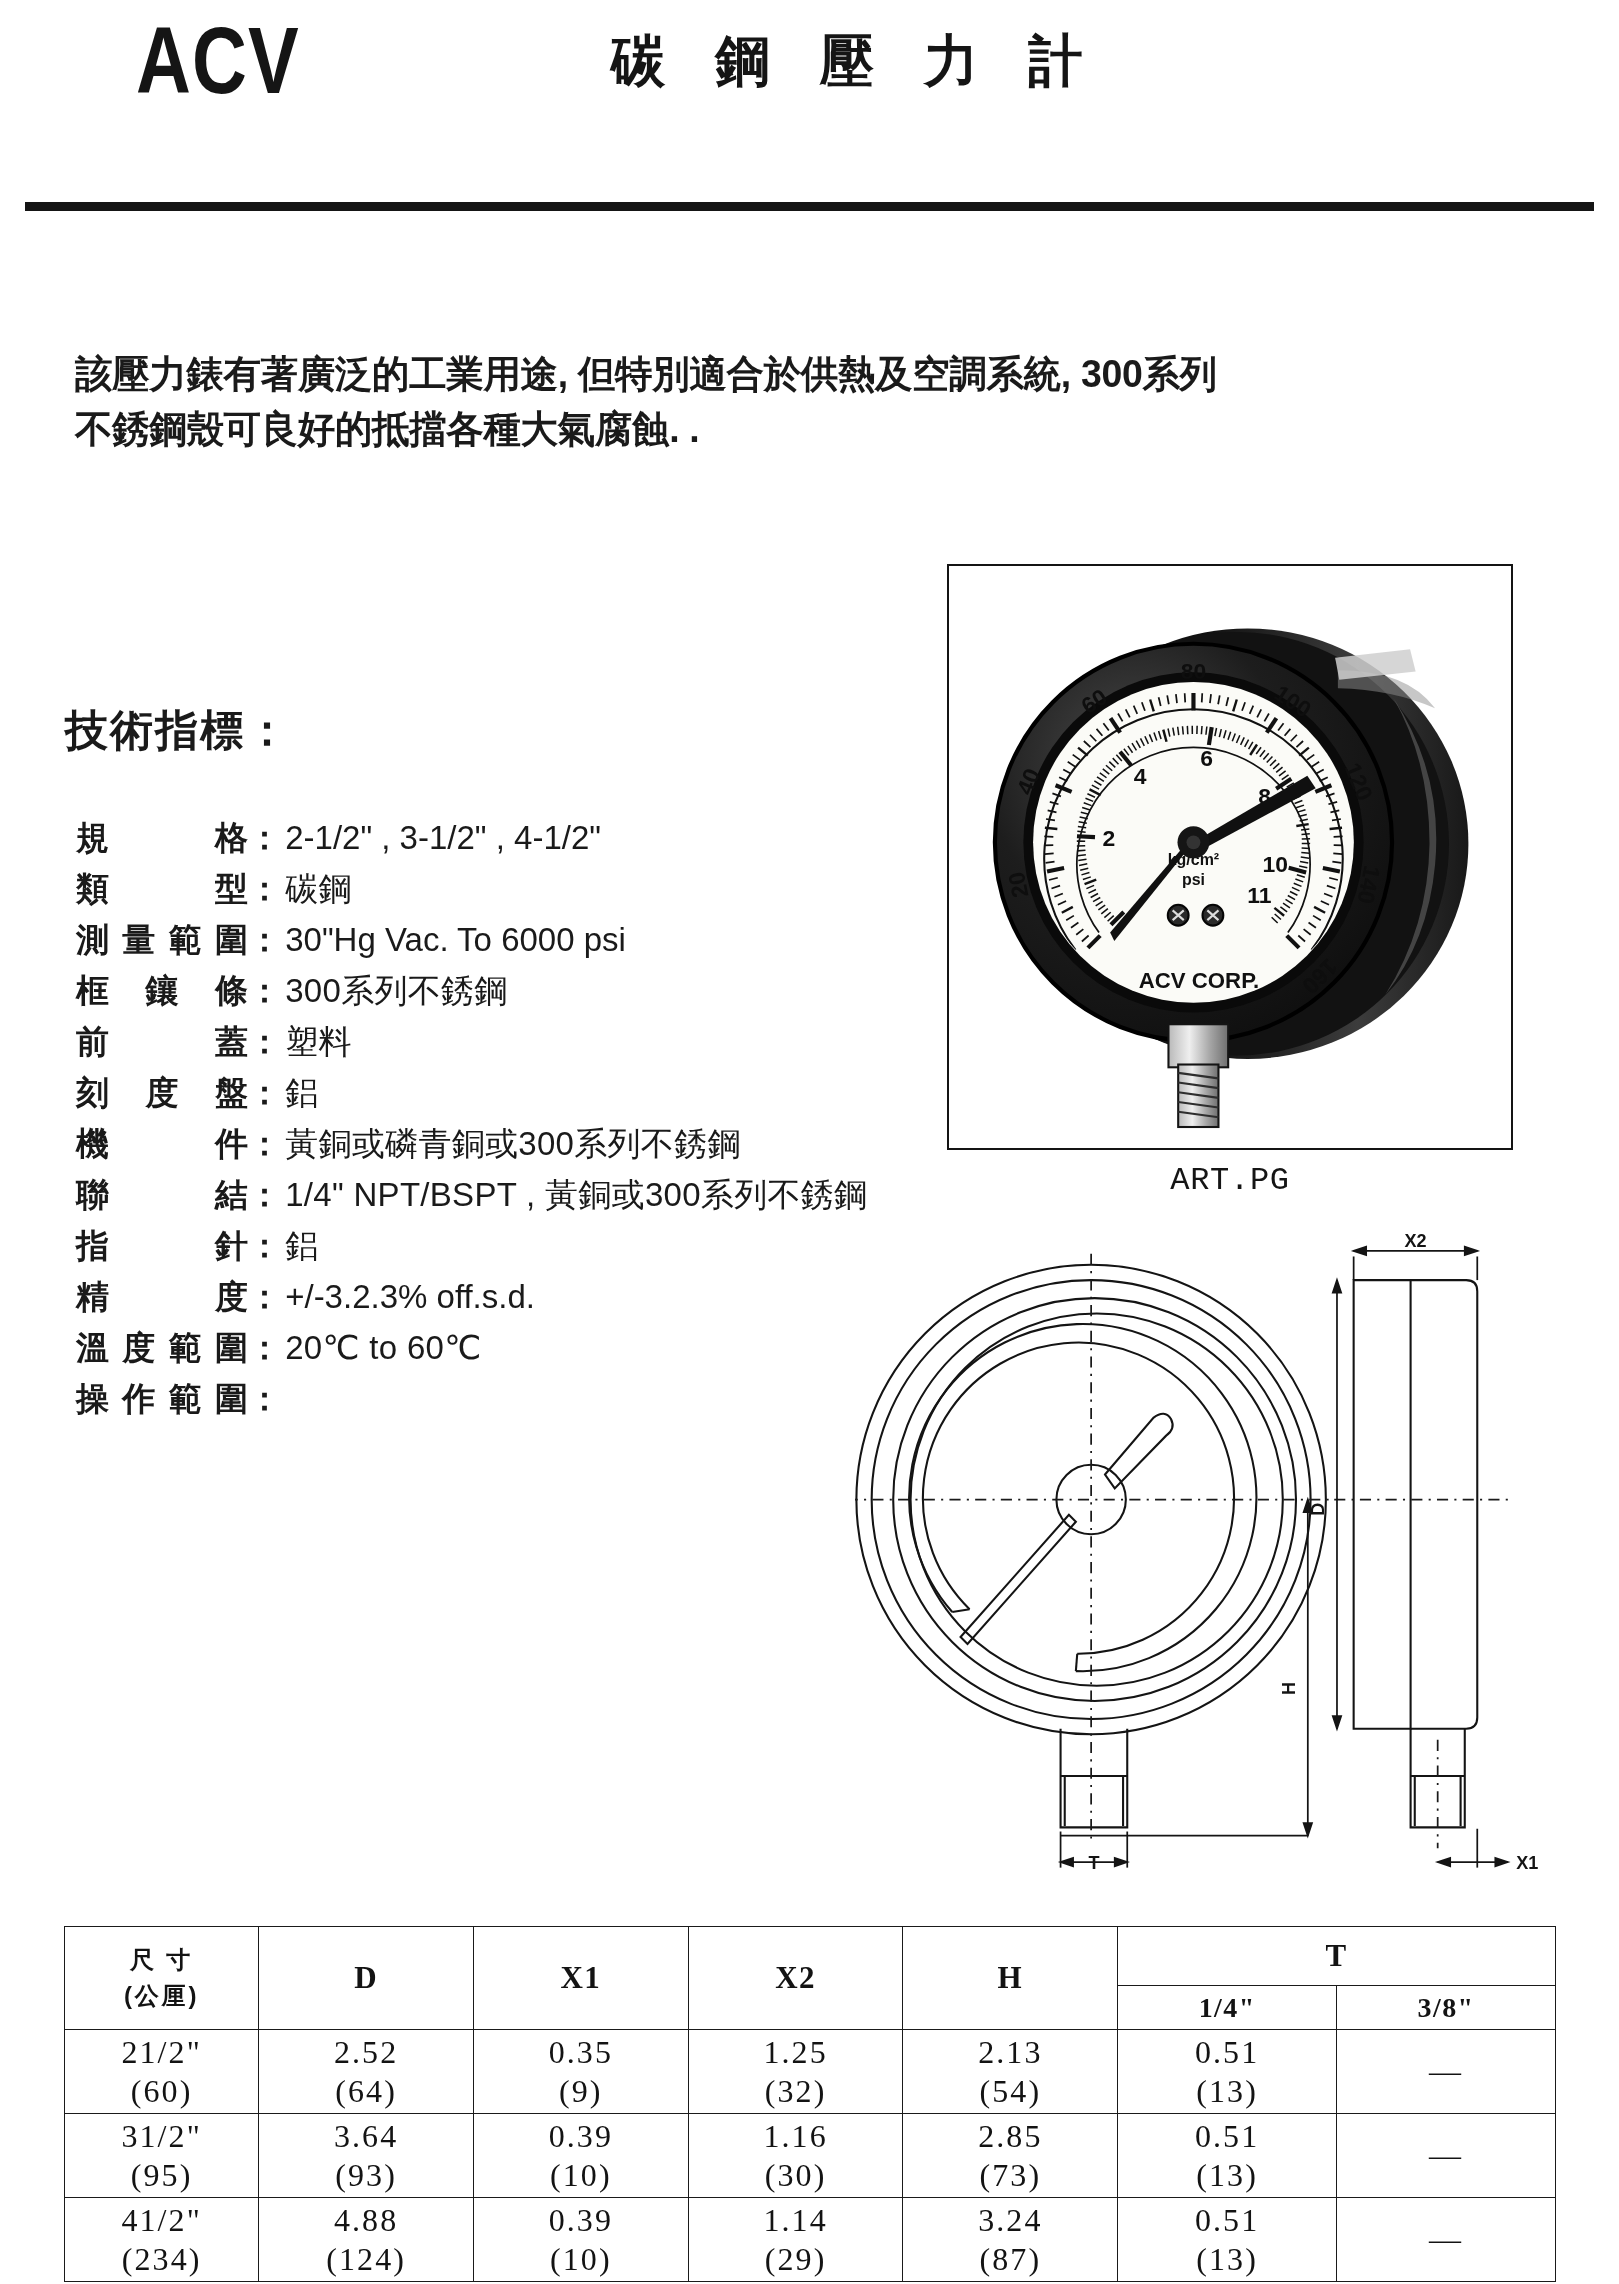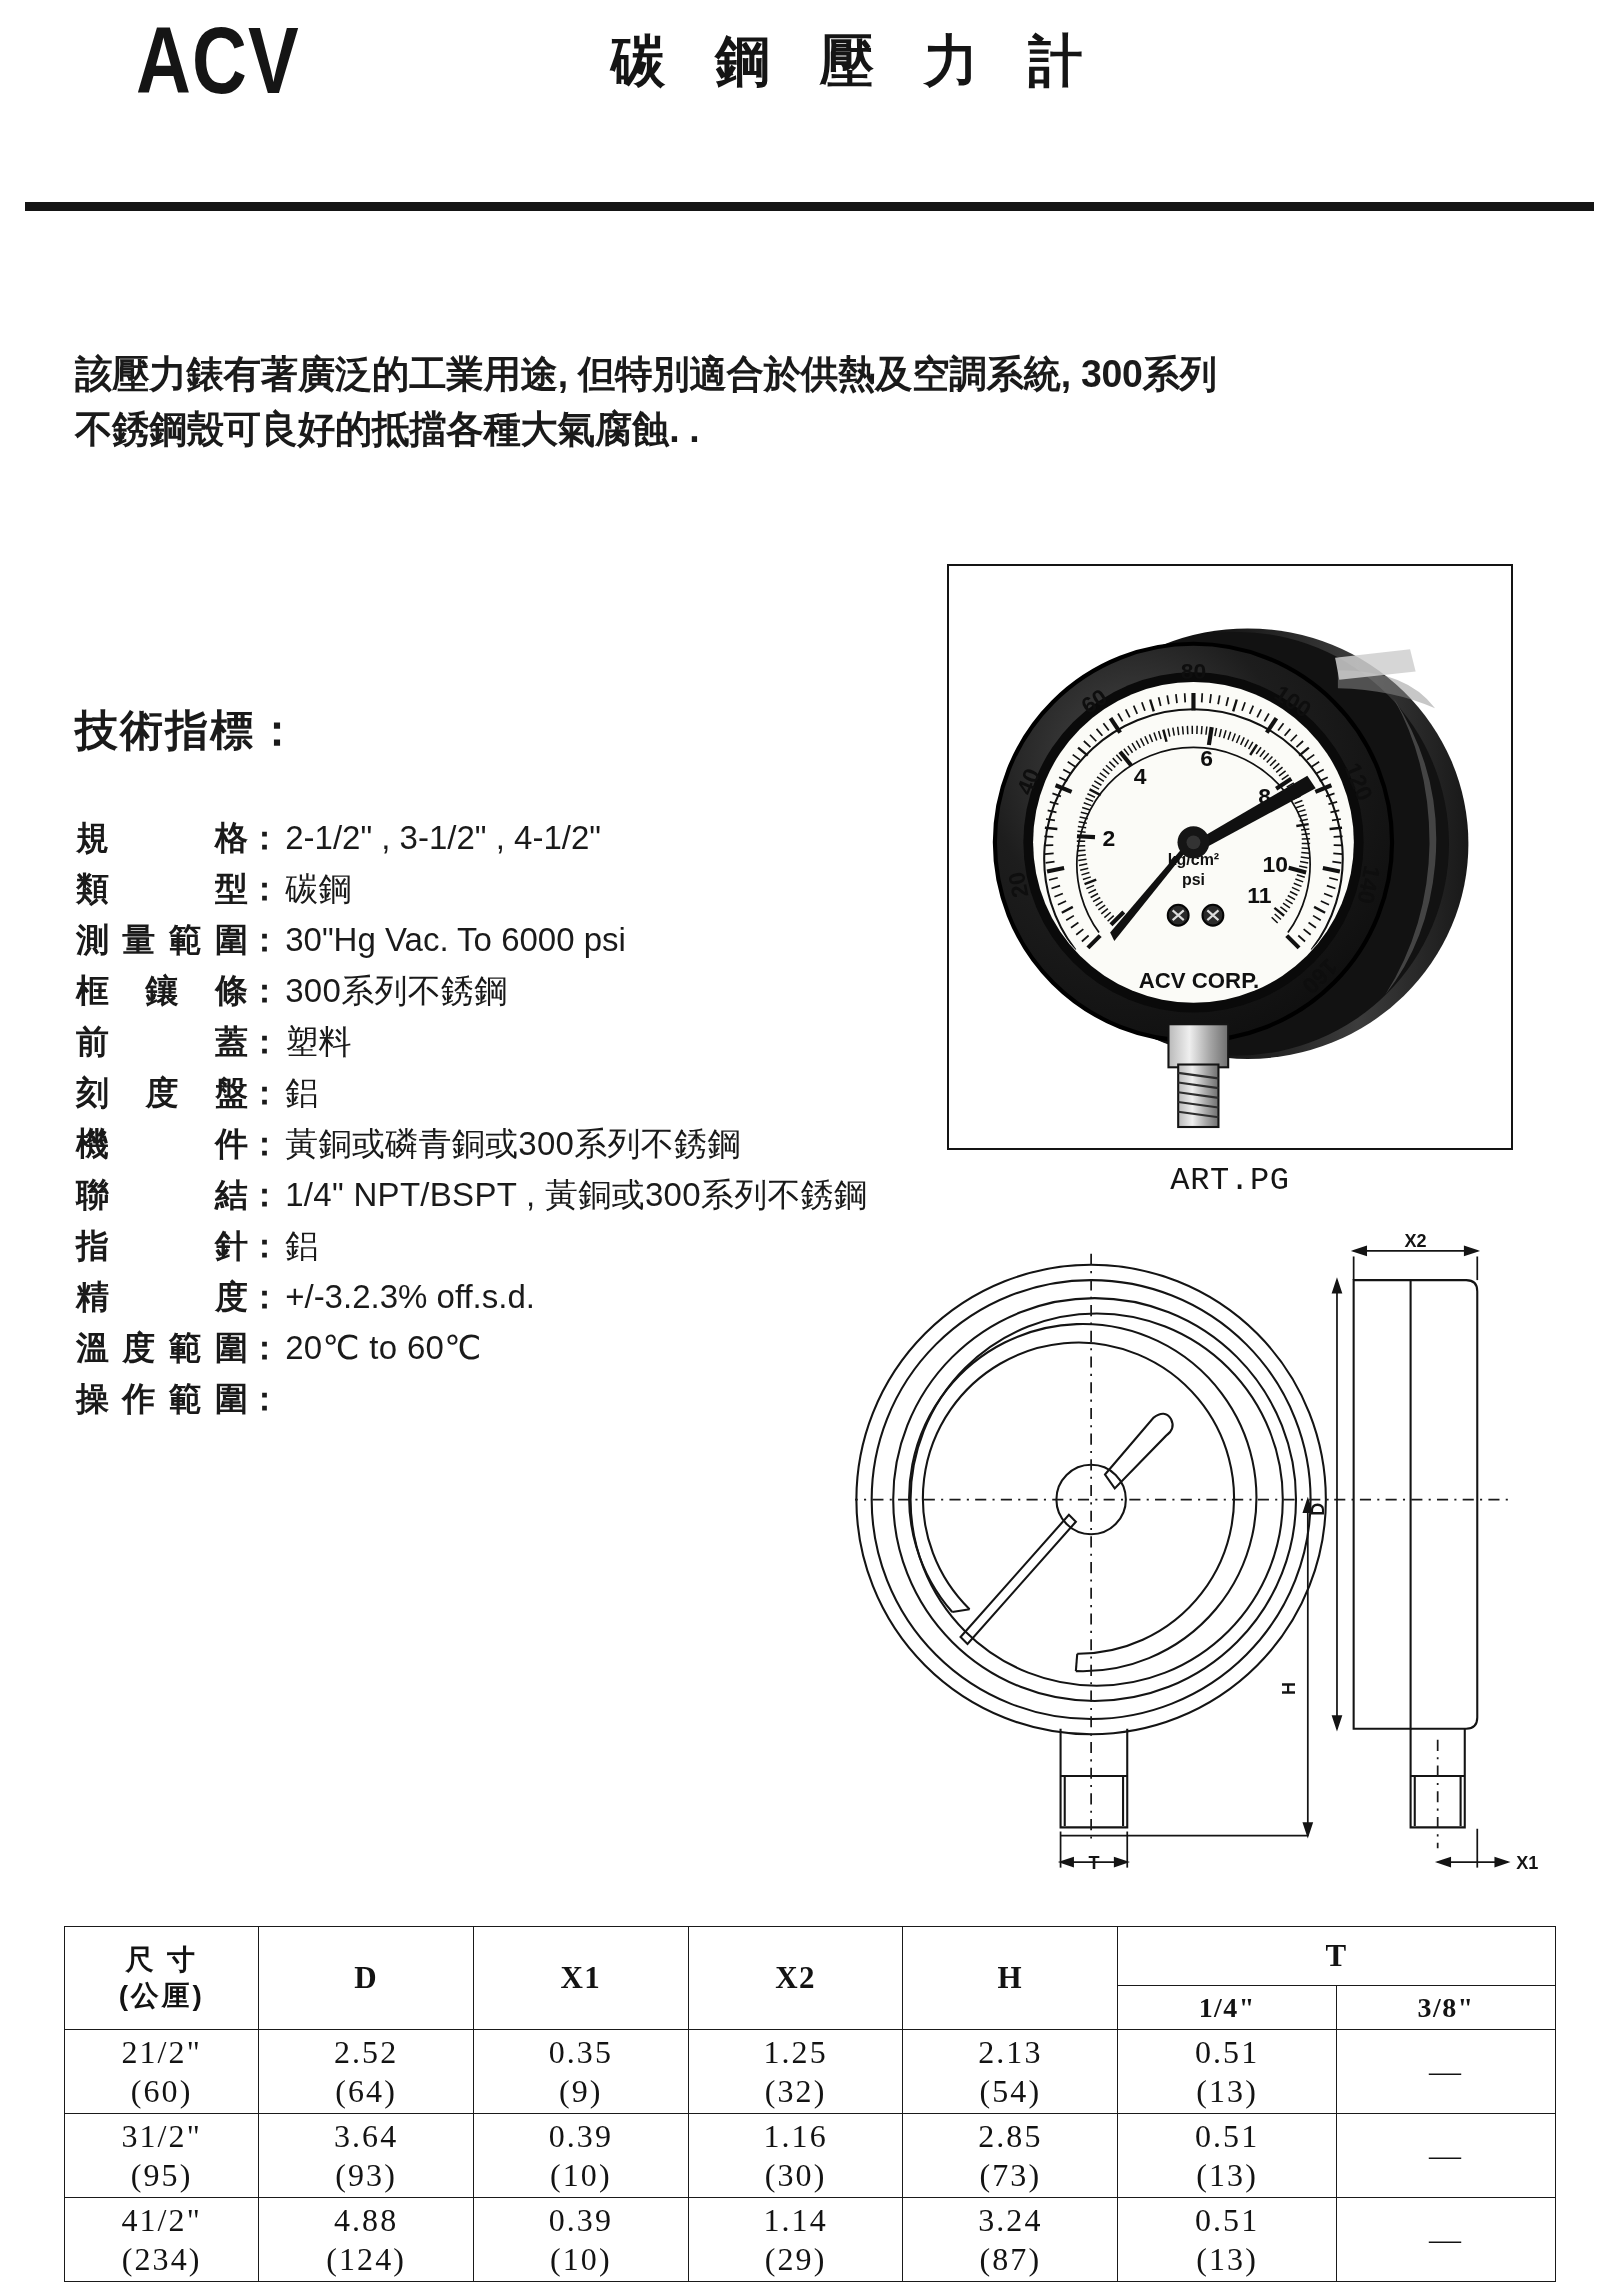--- a/index.html
+++ b/index.html
@@ -30,21 +30,21 @@
   
   #description{
     left:75px;top:347px;width:1431px;
     font-size:38px;font-weight:bold;line-height:55px;
     letter-spacing:-0.3px;color:#1a1a1a;
   }
   #description div{white-space:nowrap;transform:scaleX(0.985);transform-origin:left top;}
 
   
   #specs-heading{
-    left:75px;top:702px;
+    left:65px;top:702px;
     font-size:43px;font-weight:bold;letter-spacing:2.1px;color:#1a1a1a;
   }
   #spec-list{left:76px;top:816px;}
   .spec-row{display:flex;align-items:baseline;height:51px;white-space:nowrap;}
   .spec-label{
     width:172px;font-size:33px;font-weight:bold;
     display:flex;justify-content:space-between;
     letter-spacing:0px;
   }
   .spec-label.tight{letter-spacing:0px;}
@@ -73,21 +73,21 @@
     font-family:"Liberation Serif","DejaVu Serif",serif;
   }
   #dim-table td,#dim-table th{
     border:1.4px solid #1a1a1a;text-align:center;vertical-align:middle;
     padding:0;color:#131313;
   }
   #dim-table .thead-cell{
     font-weight:bold;font-size:31px;letter-spacing:1.4px;height:101px;
   }
   #dim-table .thead-cn{
-    font-weight:bold;font-size:28px;letter-spacing:2.8px;line-height:36px;
+    font-weight:bold;font-size:24px;letter-spacing:2.8px;line-height:36px;
     font-family:"Liberation Sans","DejaVu Sans",sans-serif;
     margin-left:16px;
   }
   #dim-table .sub-cell{font-weight:bold;font-size:28px;letter-spacing:1.4px;height:43px;}
   #dim-table .t-top{font-weight:bold;font-size:31px;letter-spacing:1.4px;height:58px;}
   #dim-table td.body-cell{
     font-size:32px;letter-spacing:2.1px;line-height:39px;height:83px;
   }
   #dim-table td.dash-cell{font-size:32px;}
   .col-size{width:188px;}

